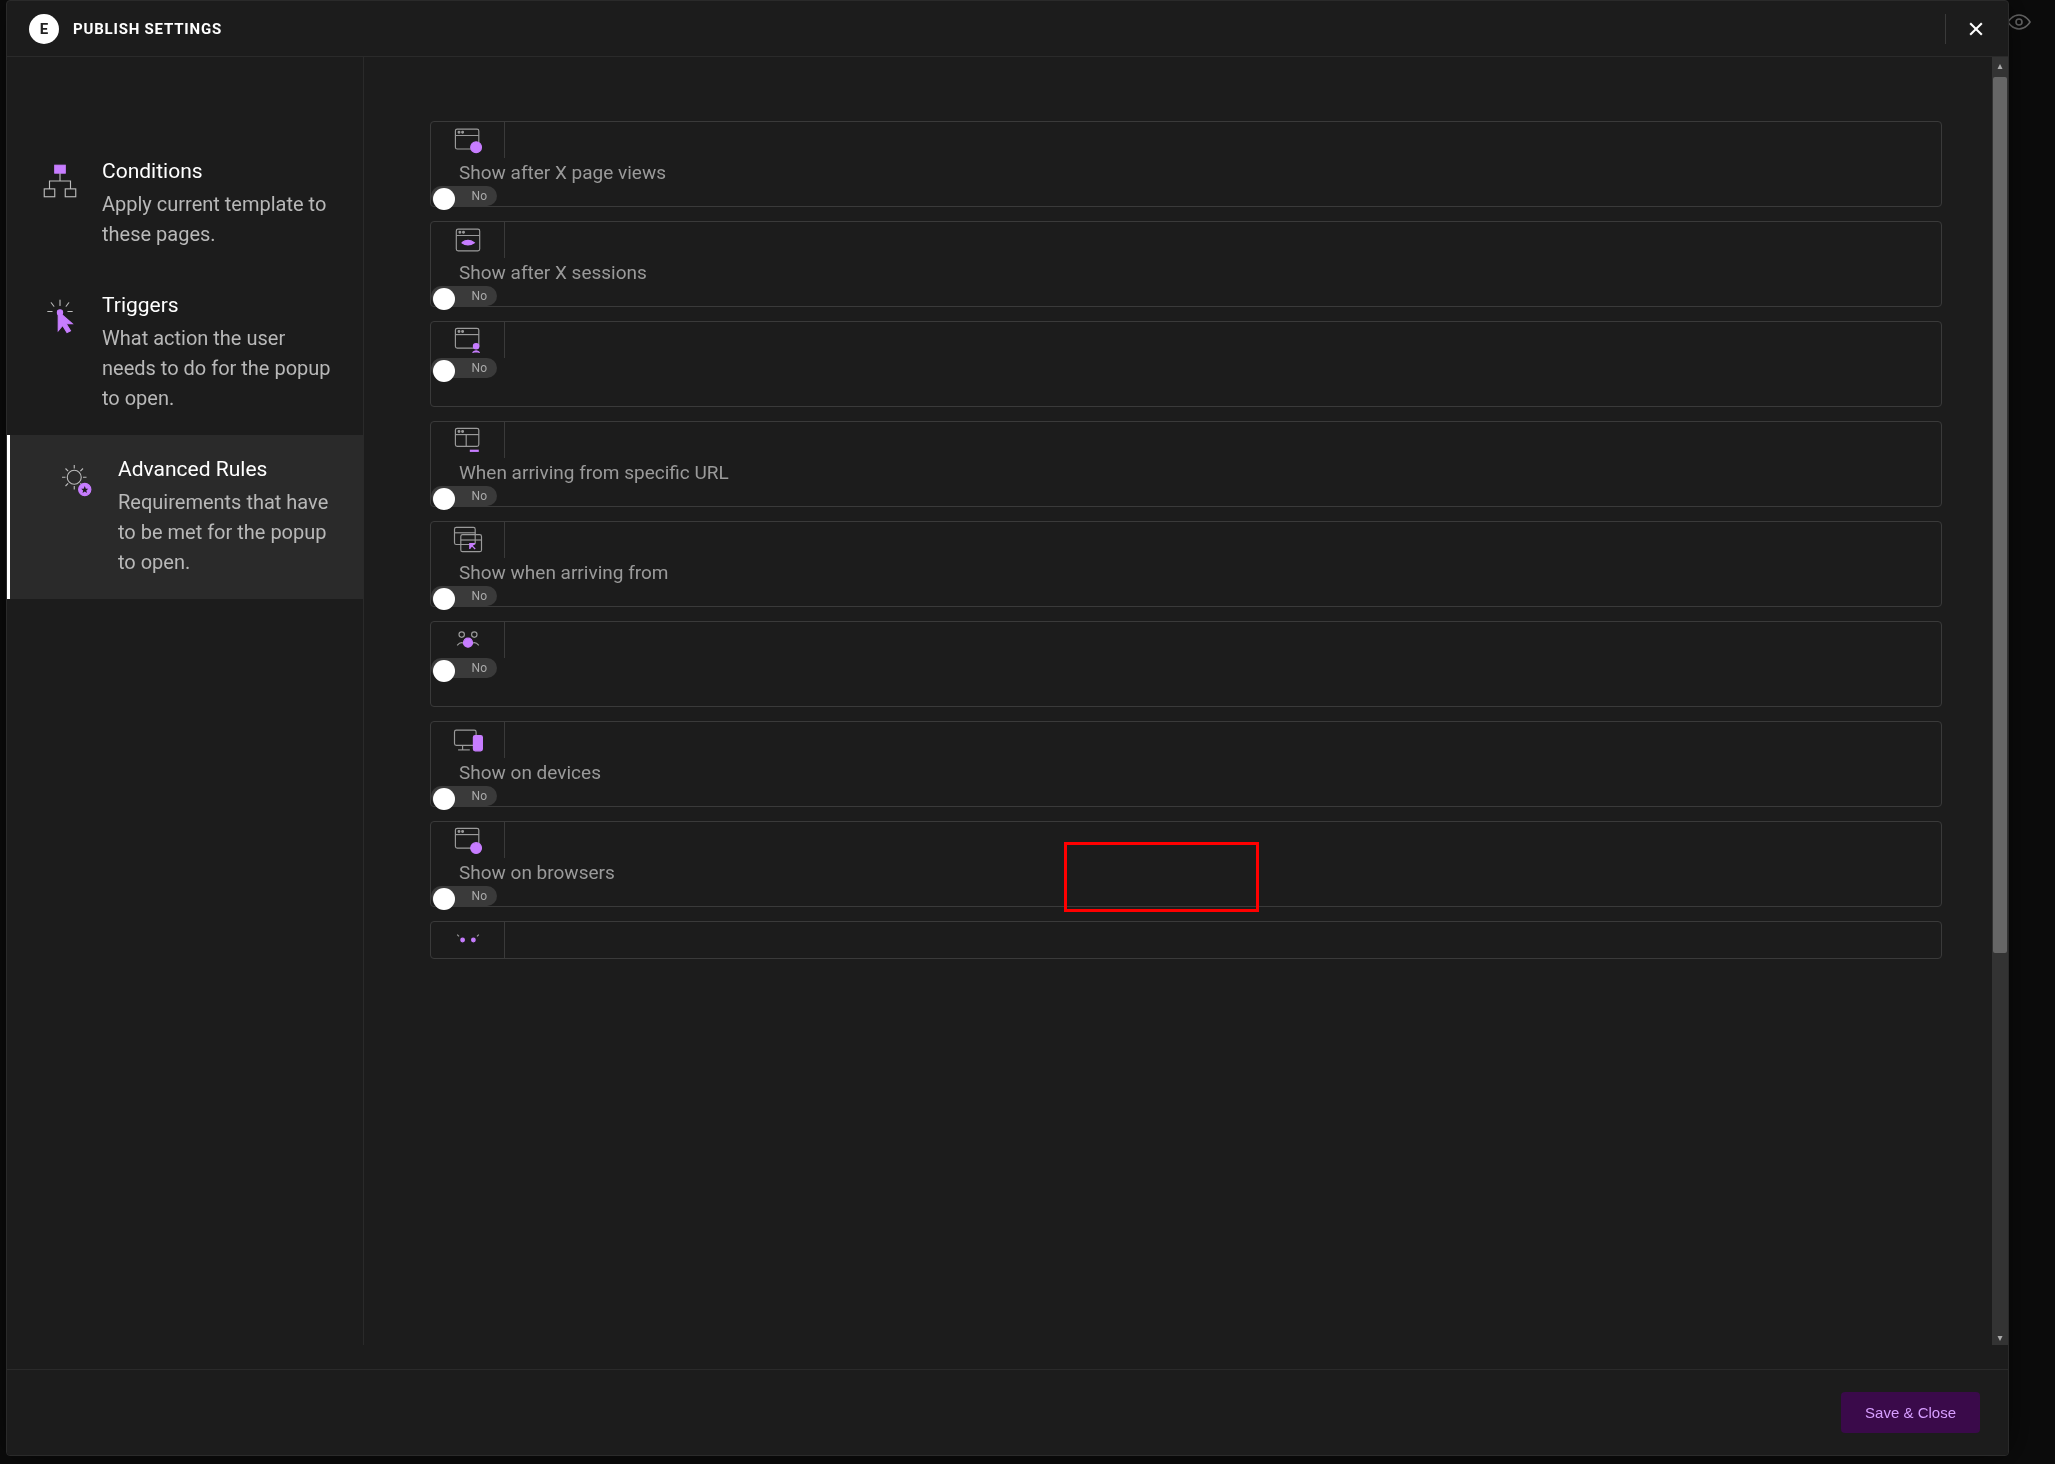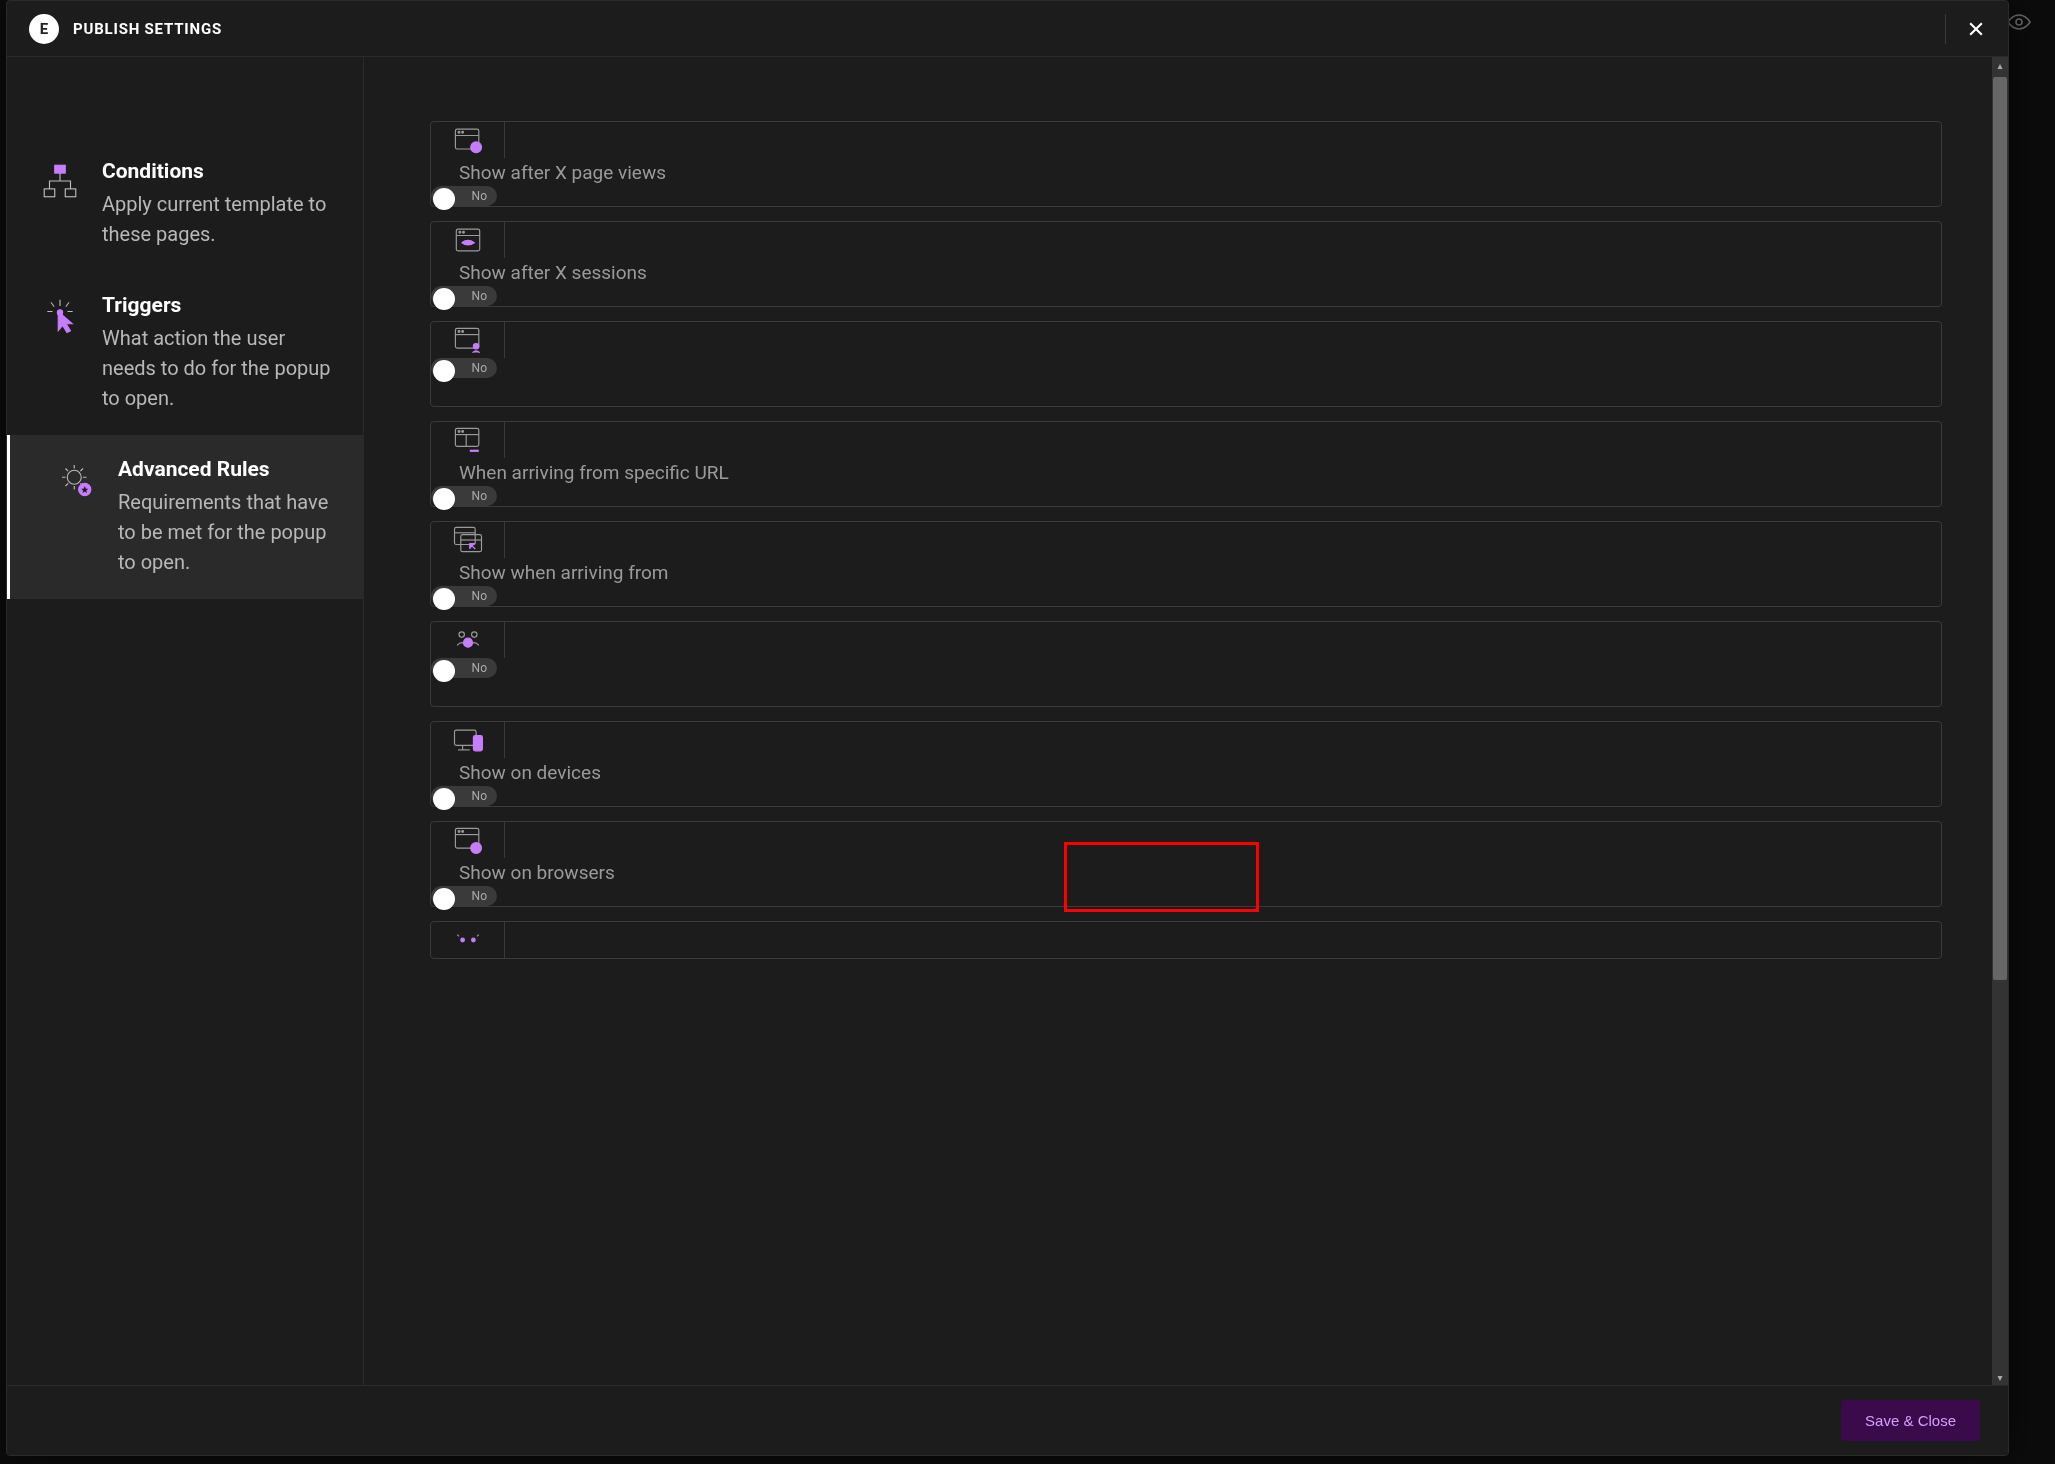--- a/index.html
+++ b/index.html
@@ -102,21 +102,21 @@
     display:flex; align-items:center; justify-content:center;
   }
   .sidebar-icon svg {
     width: 42px; height: 42px;
     stroke: #bbb; fill: none; stroke-width: 1.3;
   }
   .sidebar-icon .accent { fill: #c77dff; stroke: #c77dff; }
   .sidebar-texts { flex:1; }
   .sidebar-title {
     font-size: 21px;
-    font-weight: 700;
+    font-weight: 400;
     color: #fff;
     margin-bottom: 6px;
   }
   .sidebar-desc {
     font-size: 20px;
     line-height: 1.5;
     color: #b8b8b8;
   }
   .main {
     flex: 1;
@@ -201,28 +201,29 @@
     position:absolute;
     left:0; right:0;
     height:16px;
     display:flex;align-items:center;justify-content:center;
     color:#aaa;
     font-size:10px;
   }
   .scroll-arrow.up{top:0;}
   .scroll-arrow.down{bottom:0;}
   .modal-footer {
-    height: 70px;
+    height: 86px;
     border-top: 1px solid #2a2a2a;
     display:flex;
     align-items:center;
     justify-content:flex-end;
     padding: 0 28px;
     background:#1c1c1c;
     position:relative;
+    margin-top:24px;
   }
   .save-btn {
     background: #3a0a4a;
     color: #d79eff;
     border: none;
     padding: 12px 24px;
     font-size: 15px;
     border-radius: 4px;
     cursor:pointer;
   }

